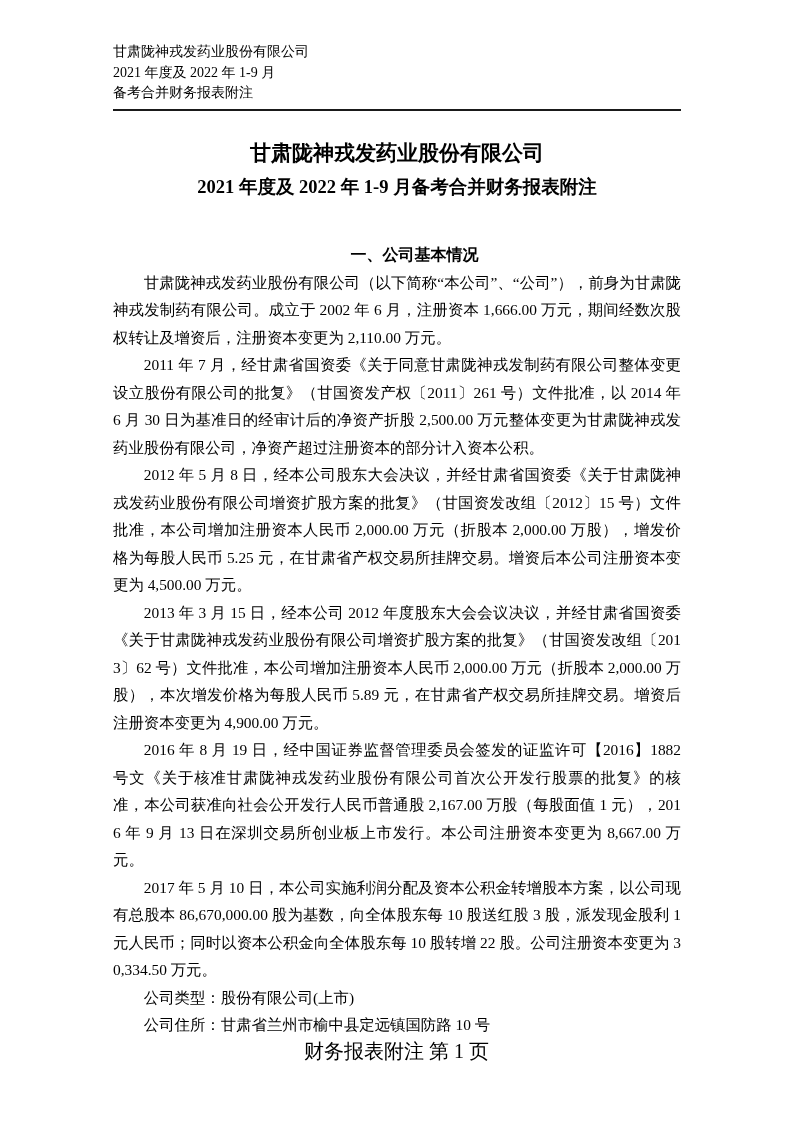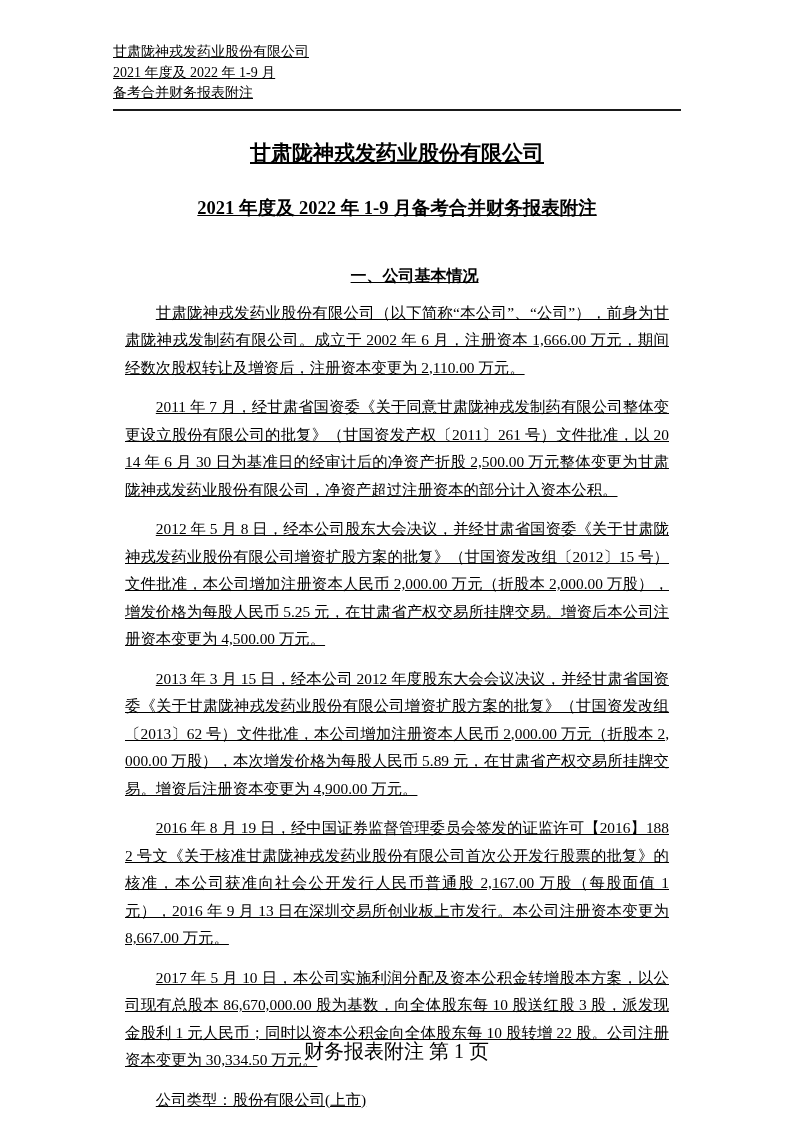--- a/index.html
+++ b/index.html
@@ -12,42 +12,41 @@
     height: 1122px;
     font-family: "Liberation Serif", "DejaVu Serif", serif;
     color: #000000;
   }
   .page {
     position: relative;
     width: 793px;
     height: 1122px;
     background: #ffffff;
     overflow: hidden;
-    text-decoration: underline;
   }
   .content {
     padding: 0 112px 0 113px;
   }
   .doc-header {
     padding-top: 42px;
     padding-bottom: 5px;
     border-bottom: 2px solid #1a1a1a;
     font-size: 14px;
     line-height: 20.5px;
     font-weight: normal;
   }
   .doc-title {
     margin: 29px 0 0 0;
     text-align: center;
     font-size: 21px;
     font-weight: bold;
     line-height: 26px;
   }
   .doc-subtitle {
-    margin: 30px 0 0 0;
+    margin: 9px 0 0 0;
     text-align: center;
     font-size: 18.5px;
     font-weight: bold;
     line-height: 24px;
   }
   .section-heading {
     margin: 45px 0 0 0;
     font-size: 16px;
     font-weight: bold;
     line-height: 22px;
@@ -58,21 +57,21 @@
     margin: 16px 0 0 0;
     font-size: 16px;
     font-weight: bold;
     line-height: 22px;
     text-indent: 1.9em;
   }
   .body-text {
     margin-top: 3px;
   }
   .body-text p {
-    margin: 12px;
+    margin: 0;
     font-size: 15.4px;
     line-height: 27.5px;
     text-indent: 2em;
     text-align: justify;
     word-break: break-all;
   }
   .page-footer {
     position: absolute;
     top: 1042px;
     left: 0;

